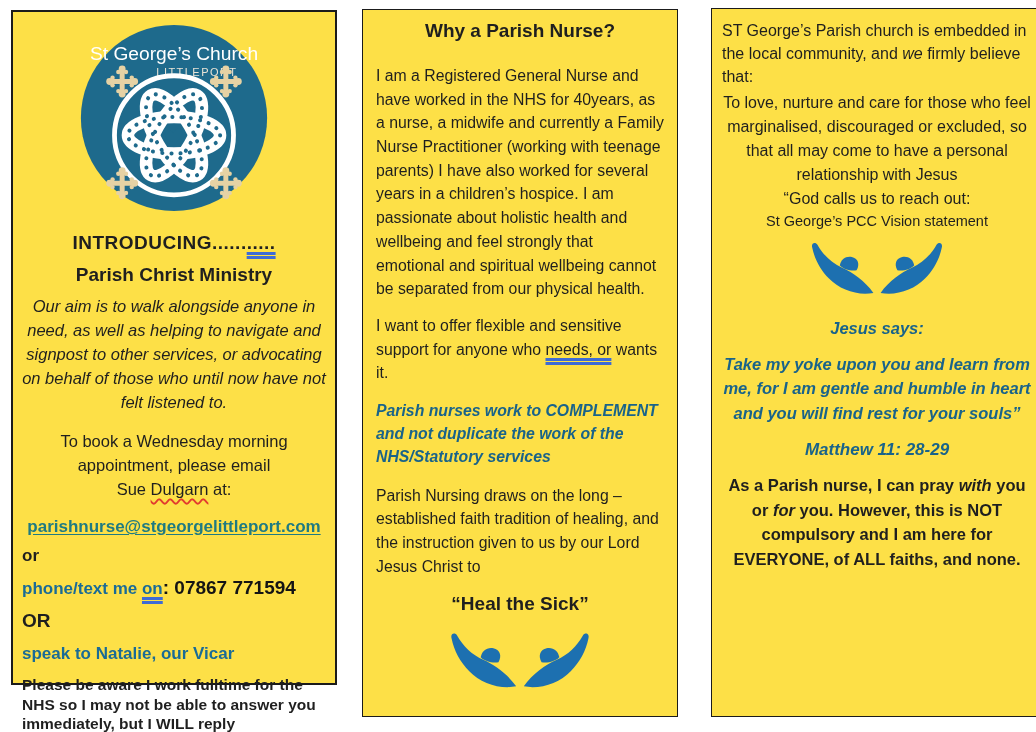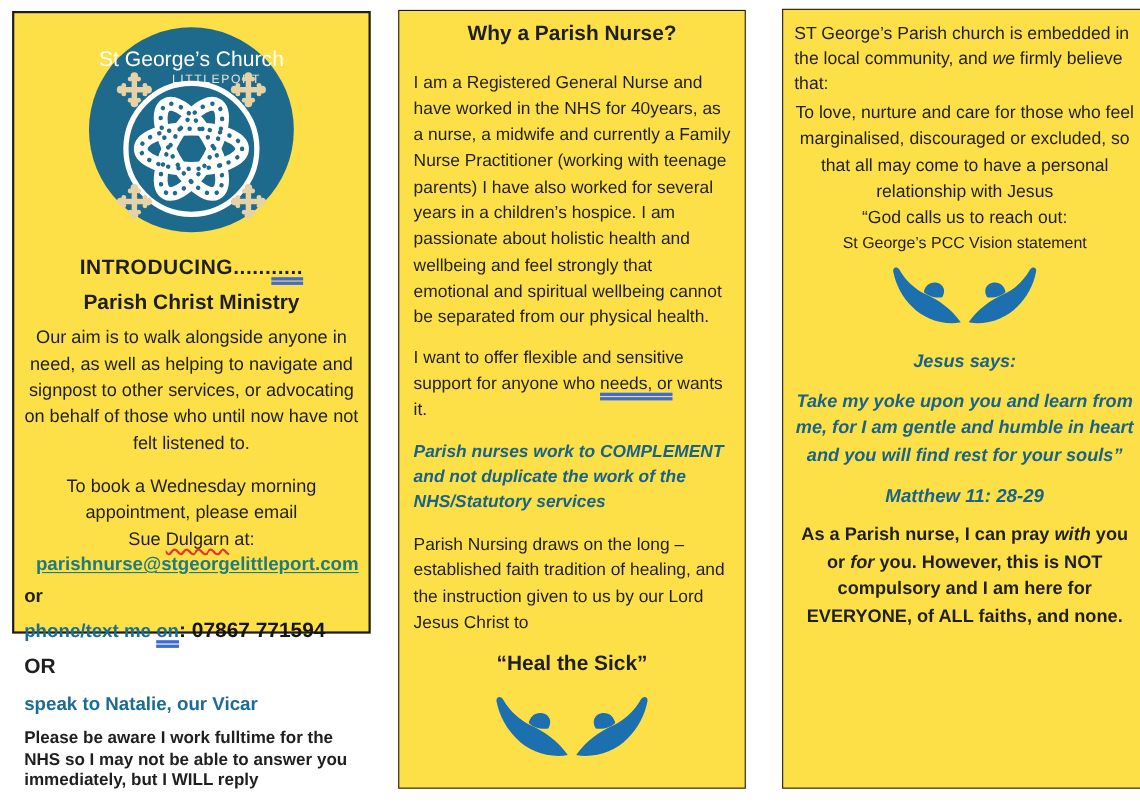--- a/index.html
+++ b/index.html
@@ -1,35 +1,35 @@
 <!DOCTYPE html>
 <html style="--teal_text: #1A6B96; --quote_teal: #19638A; --email_link: #1F7A82; --logo_circle: #1E6A8C; --cross_tan: #E6D2A4; --hands_blue: #1D70B0; --grammar_blue: #3E6BD5; --spell_red: #E23B2E;"><head>
 <meta charset="utf-8">
 <style>
   html,body{margin:0;padding:0;width:1036px;height:732px;background:#fff;overflow:hidden;
     font-family:"Liberation Sans","DejaVu Sans",sans-serif;color:#1f1f1f;}
   .panel{position:absolute;background:#fde047;border:2px solid #1b1b1b;box-sizing:border-box;}
-  #panel-left{left:11px;top:10px;width:326px;height:566px;padding:6px 9px;}
+  #panel-left{left:11px;top:10px;width:326px;height:675px;padding:6px 9px;}
   #panel-middle{left:362px;top:9px;width:316px;height:708px;padding:8px 13px;border-width:1.5px;}
   #panel-right{left:711px;top:8px;width:332px;height:709px;padding:6px 10px;border-width:1.5px;}
 
   .center{text-align:center;}
   .teal{color:var(--teal_text);font-weight:bold;}
   .quote-teal{color:var(--quote_teal);font-weight:bold;font-style:italic;}
 
   
   .logo-wrap{text-align:center;margin-top:4px;}
   .intro-line{font-size:19px;font-weight:600;letter-spacing:.5px;margin-top:14px;}
   .head2{font-size:19px;font-weight:600;margin-top:12px;}
   .head3{font-size:19px;font-weight:700;margin-top:10px;}
-  .aim{font-size:16.5px;line-height:1.45;margin-top:9px;}
+  .aim{font-size:16.5px;line-height:1.45;margin-top:9px;font-style:italic;}
   .booking{font-size:16.5px;line-height:1.5;margin-top:14px;}
   .contact-line{font-size:16.5px;margin-top:2px;}
   .wavy{text-decoration:underline wavy var(--spell_red);text-decoration-thickness:1.5px;text-underline-offset:3px;}
-  .email-line{font-size:17px;margin-top:3px;text-align:right;}
+  .email-line{font-size:17px;margin-top:18px;text-align:center;}
   .email-line a{color:var(--email_link);font-weight:bold;text-decoration:underline;text-underline-offset:2px;}
   .or-lower{font-size:17px;font-weight:600;margin-top:9px;}
   .phone-line{font-size:17px;margin-top:11px;}
   .phone-label{color:var(--teal_text);font-weight:bold;}
   .grammar{text-decoration:underline double var(--grammar_blue);text-decoration-thickness:2.5px;text-underline-offset:3px;}
   .phone-number{font-size:19px;font-weight:600;color:#141414;}
   .or-upper{font-size:19px;font-weight:600;margin-top:11px;}
   .vicar{font-size:17px;margin-top:12px;}
   .disclaimer{font-size:15.5px;line-height:1.27;font-weight:600;margin-top:11px;}
 

